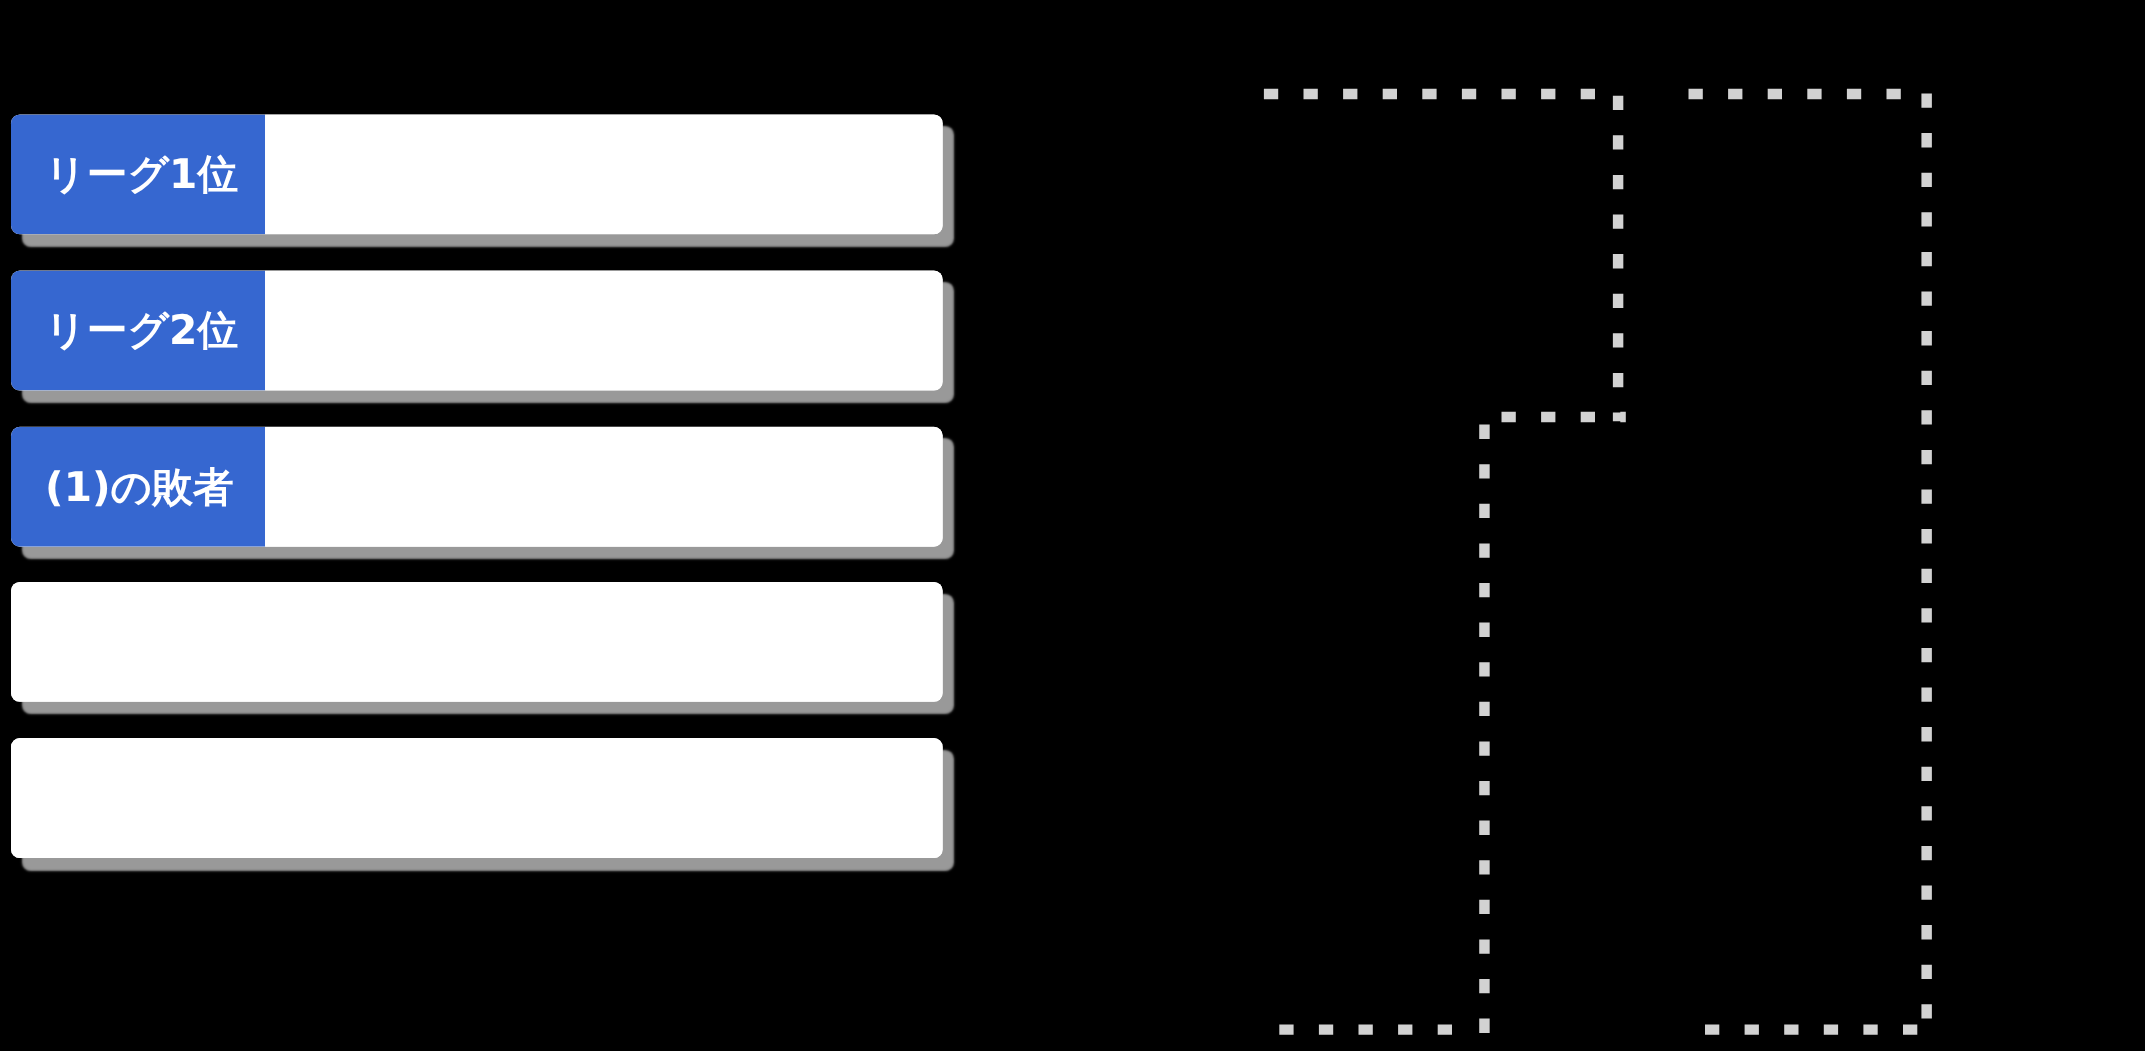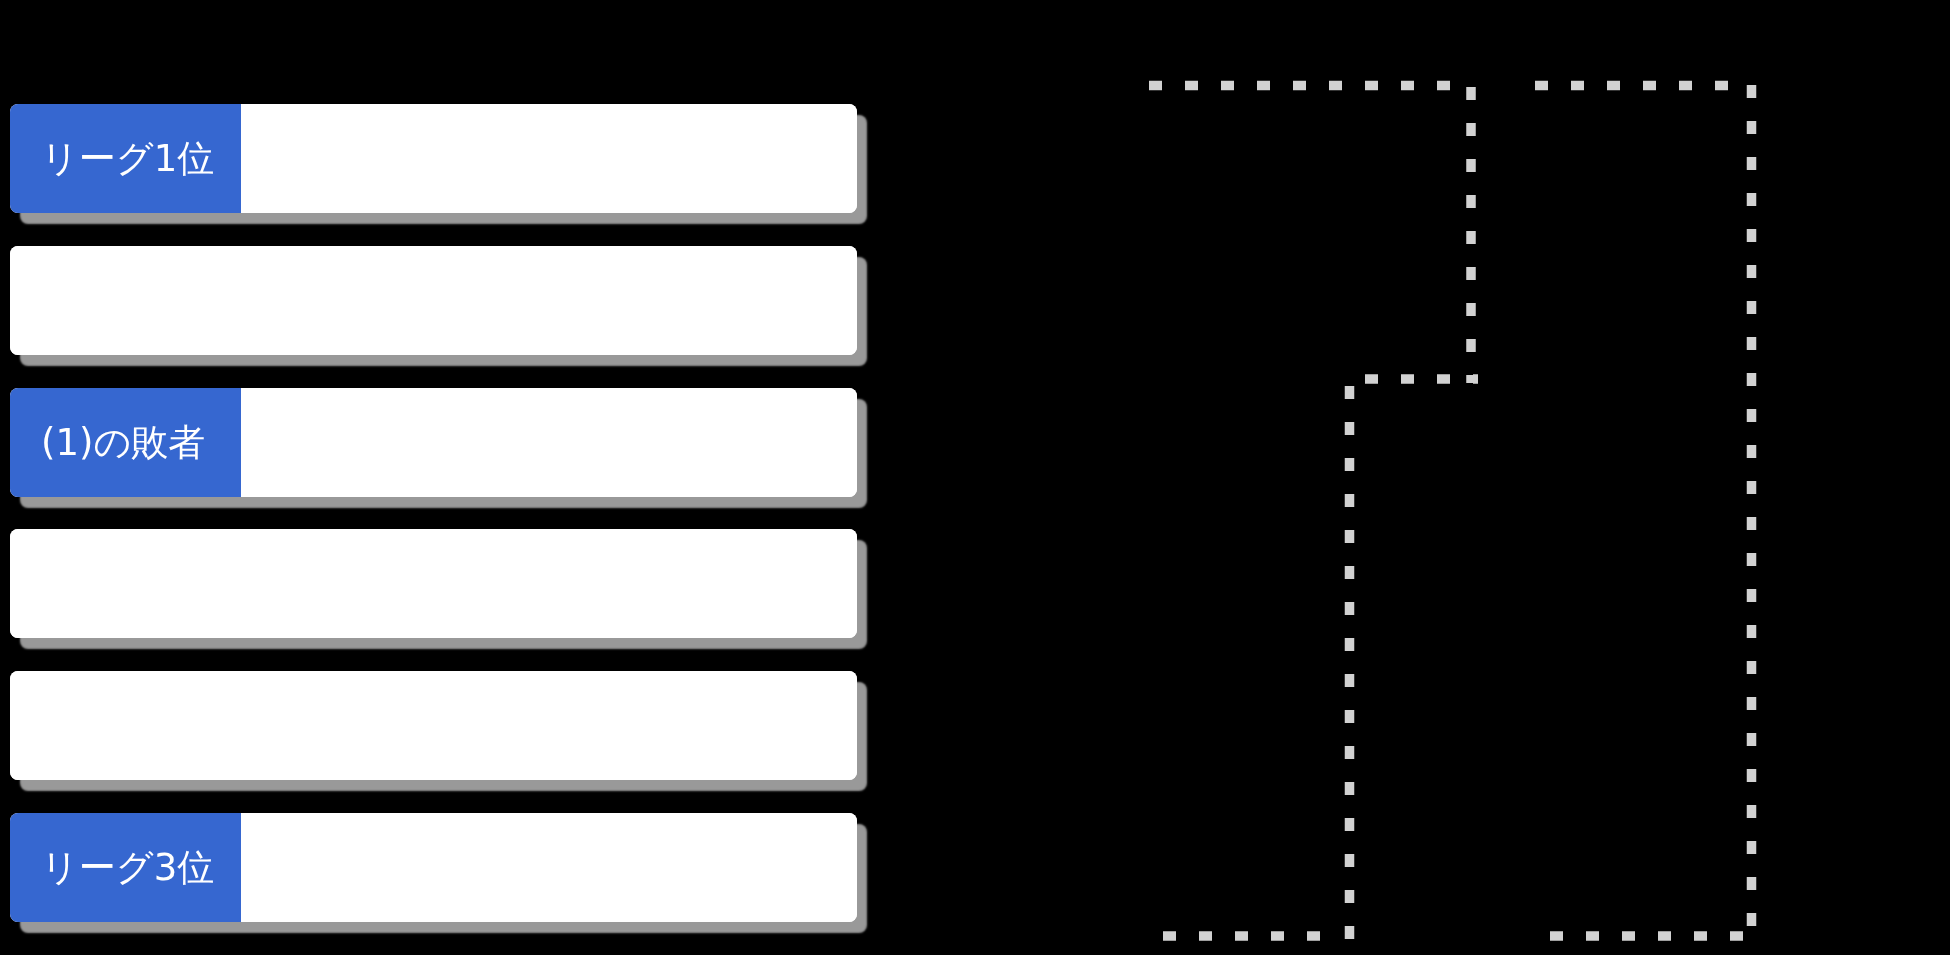--- a/index.html
+++ b/index.html
@@ -35,21 +35,21 @@
   .slot-label {
     width: 231px;
     flex: 0 0 231px;
     box-sizing: border-box;
     background: var(--label-bg, #3667D0);
     color: var(--label-text, #ffffff);
     display: flex;
     align-items: center;
     padding-left: 31px;
     font-size: 37px;
-    font-weight: normal;
+    font-weight: bold;
     line-height: 1;
     white-space: nowrap;
   }
   .slot-field {
     flex: 1 1 auto;
     background: var(--box-bg, #ffffff);
   }
   .connectors {
     position: absolute;
     left: 0;
@@ -61,34 +61,31 @@
 <body>
 
 <div class="canvas" style="--bg: #000000; --label-bg: #3667D0; --label-text: #FFFFFF; --box-bg: #FFFFFF; --shadow: #999999;">
 
   <div class="rows">
     <div class="slot">
       <div class="slot-label">リーグ1位</div>
       <div class="slot-field"></div>
     </div>
     <div class="slot">
+      <div class="slot-label">リーグ2位</div>
       <div class="slot-field"></div>
     </div>
     <div class="slot">
       <div class="slot-label">(1)の敗者</div>
       <div class="slot-field"></div>
     </div>
     <div class="slot">
       <div class="slot-field"></div>
     </div>
     <div class="slot">
-      <div class="slot-field"></div>
-    </div>
-    <div class="slot">
-      <div class="slot-label">リーグ3位</div>
       <div class="slot-field"></div>
     </div>
   </div>
 
   <svg class="connectors" width="1950" height="955" viewBox="0 0 1950 955" xmlns="http://www.w3.org/2000/svg">
       <g>
         <line x1="1149" y1="85.5" x2="1455" y2="85.5" stroke="#D2D2D2" stroke-width="9.5" stroke-dasharray="13 23"></line>
         <line x1="1471" y1="87" x2="1471" y2="383" stroke="#D2D2D2" stroke-width="9.5" stroke-dasharray="13 23"></line>
         <line x1="1365" y1="379" x2="1478" y2="379" stroke="#D2D2D2" stroke-width="9.5" stroke-dasharray="13 23"></line>
         <line x1="1349.5" y1="386" x2="1349.5" y2="941" stroke="#D2D2D2" stroke-width="9.5" stroke-dasharray="13 23"></line>

